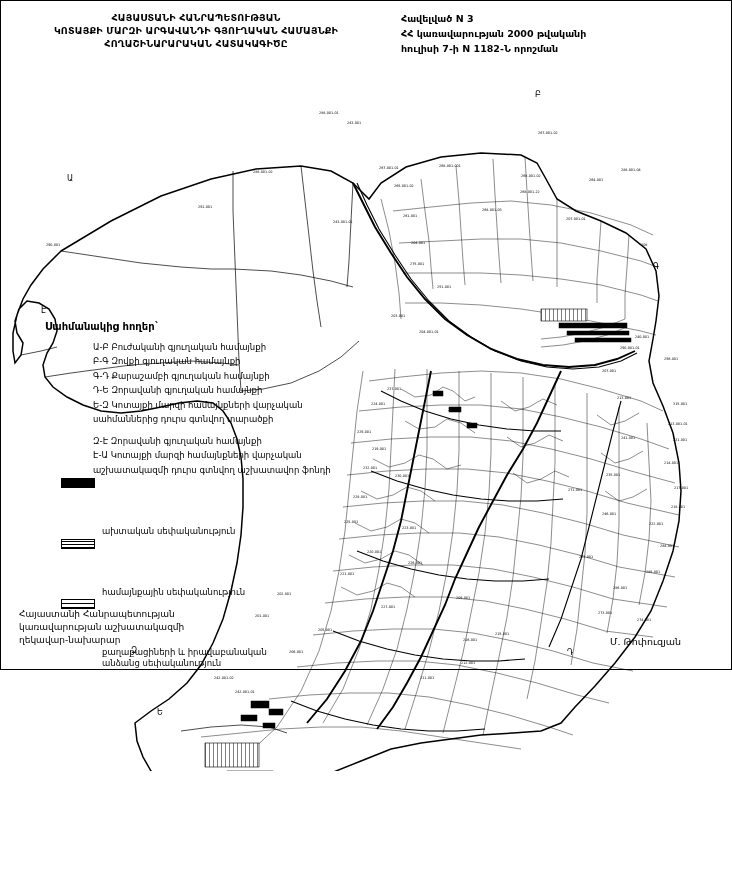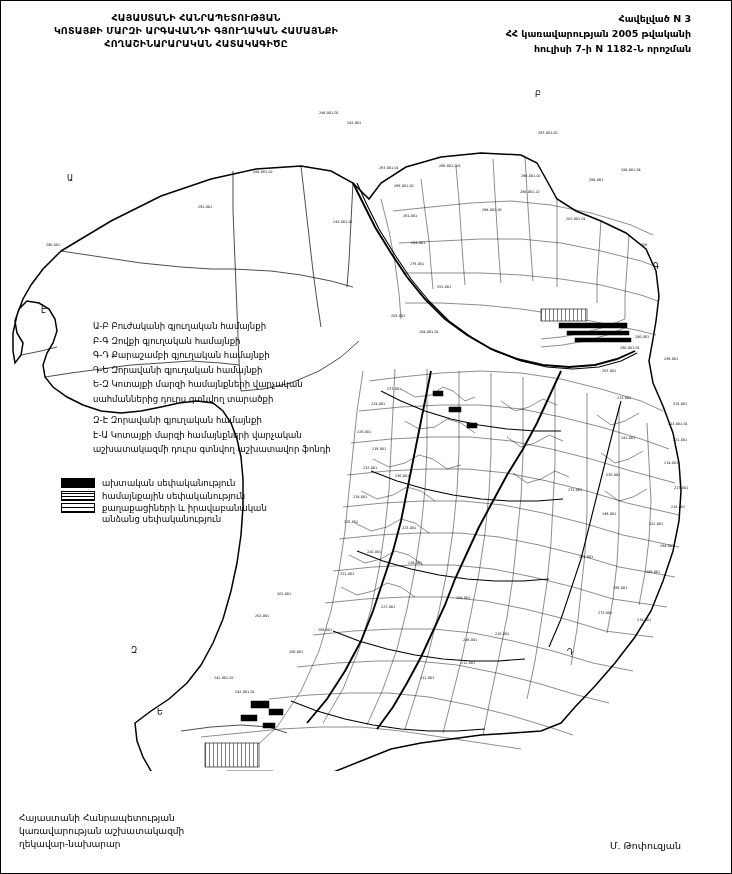--- a/index.html
+++ b/index.html
@@ -12,21 +12,21 @@
     height: 874px;
     font-family: "DejaVu Sans", sans-serif;
     color: #000000;
     position: relative;
     overflow: hidden;
   }
   .page {
     position: absolute;
     left: 0; top: 0;
     width: 732px;
-    height: 874px;
+    height: 670px;
     border: 1px solid #000;
     box-sizing: border-box;
   }
 
   
   .header-left {
     position: absolute;
     left: 30px;
     top: 10px;
     width: 330px;
@@ -34,21 +34,21 @@
     font-size: 9.5px;
     line-height: 13px;
     font-weight: bold;
     letter-spacing: 0.2px;
   }
   .header-right {
     position: absolute;
     right: 40px;
     top: 10px;
     width: 290px;
-    text-align: right;
+    text-align: left;
     font-size: 9.5px;
     line-height: 15px;
     font-weight: bold;
   }
 
   
   .legend {
     position: absolute;
     left: 44px;
     top: 320px;
@@ -97,21 +97,21 @@
   }
   .sw-solid { background: #000; }
   .sw-hatch {
     background:
       repeating-linear-gradient(0deg, #000 0px, #000 1px, #fff 1px, #fff 3px);
   }
   .sw-hatch2 {
     background:
       repeating-linear-gradient(0deg, #000 0px, #000 1px, #fff 1px, #fff 4px);
   }
-  .swatch-label { line-height: 10.5px; }
+  .swatch-label { line-height: 10.5px; margin-top: 48px; }
 
   
   .footer-left {
     position: absolute;
     left: 18px;
     bottom: 22px;
     font-size: 9px;
     line-height: 13px;
   }
   .footer-right {
@@ -154,21 +154,21 @@
 <div class="page">
 
   <div class="header-left">
     <div>ՀԱՅԱՍՏԱՆԻ ՀԱՆՐԱՊԵՏՈՒԹՅԱՆ</div>
     <div>ԿՈՏԱՅՔԻ ՄԱՐԶԻ ԱՐԳԱՎԱՆԴԻ ԳՅՈՒՂԱԿԱՆ ՀԱՄԱՅՆՔԻ</div>
     <div>ՀՈՂԱՇԻՆԱՐԱՐԱԿԱՆ ՀԱՏԱԿԱԳԻԾԸ</div>
   </div>
 
   <div class="header-right">
     <div>Հավելված N 3</div>
-    <div>ՀՀ կառավարության 2005 թվականի</div>
+    <div>ՀՀ կառավարության 2000 թվականի</div>
     <div>հուլիսի 7-ի N 1182-Ն որոշման</div>
   </div>
 
   <div class="map-wrap">
     <svg width="732" height="700" viewBox="0 0 732 700" xmlns="http://www.w3.org/2000/svg">
       <defs>
         <pattern id="hatchA" width="4" height="4" patternUnits="userSpaceOnUse">
           <rect width="4" height="4" fill="#fff"></rect>
           <path d="M0 0 L0 4" stroke="#000" stroke-width="1"></path>
         </pattern>
@@ -389,20 +389,21 @@
           <text class="lbl" x="213" y="608">242-001-02</text>
           <text class="lbl" x="234" y="622">242-001-01</text>
           <text class="lbl" x="460" y="593">212-001</text>
           <text class="lbl" x="419" y="608">211-001</text>
           <text class="lbl" x="494" y="564">215-001</text>
         </g>
     </svg>
   </div>
 
   <div class="legend">
+    <div class="legend-title">Սահմանակից հողեր`</div>
     <div class="legend-line">Ա-Բ  Բուժականի գյուղական համայնքի</div>
     <div class="legend-line">Բ-Գ  Զովքի    գյուղական համայնքի</div>
     <div class="legend-line">Գ-Դ  Քարաշամբի գյուղական համայնքի</div>
     <div class="legend-line">Դ-Ե  Զորավանի  գյուղական համայնքի</div>
     <div class="legend-line">Ե-Զ  Կոտայքի մարզի համայնքների վարչական</div>
     <div class="legend-line">       սահմաններից դուրս գտնվող տարածքի</div>
     <div class="legend-gap"></div>
     <div class="legend-line">Զ-Է  Զորավանի գյուղական  համայնքի</div>
     <div class="legend-line">Է-Ա  Կոտայքի մարզի համայնքների վարչական</div>
     <div class="legend-line">       աշխատակազմի դուրս գտնվող աշխատավոր ֆոնդի</div>

